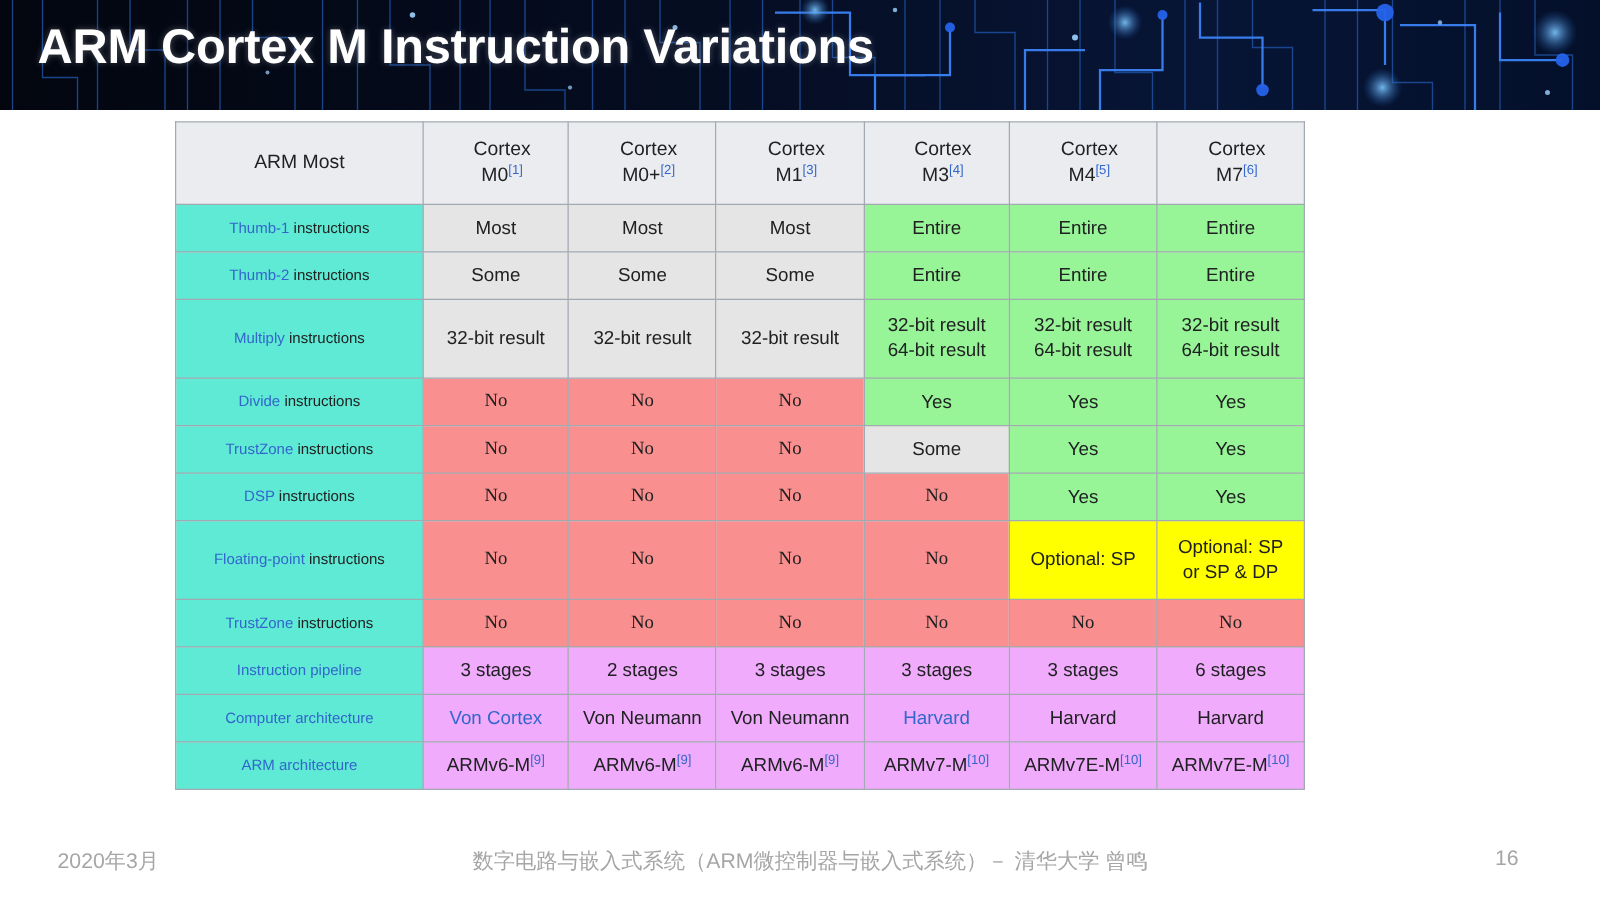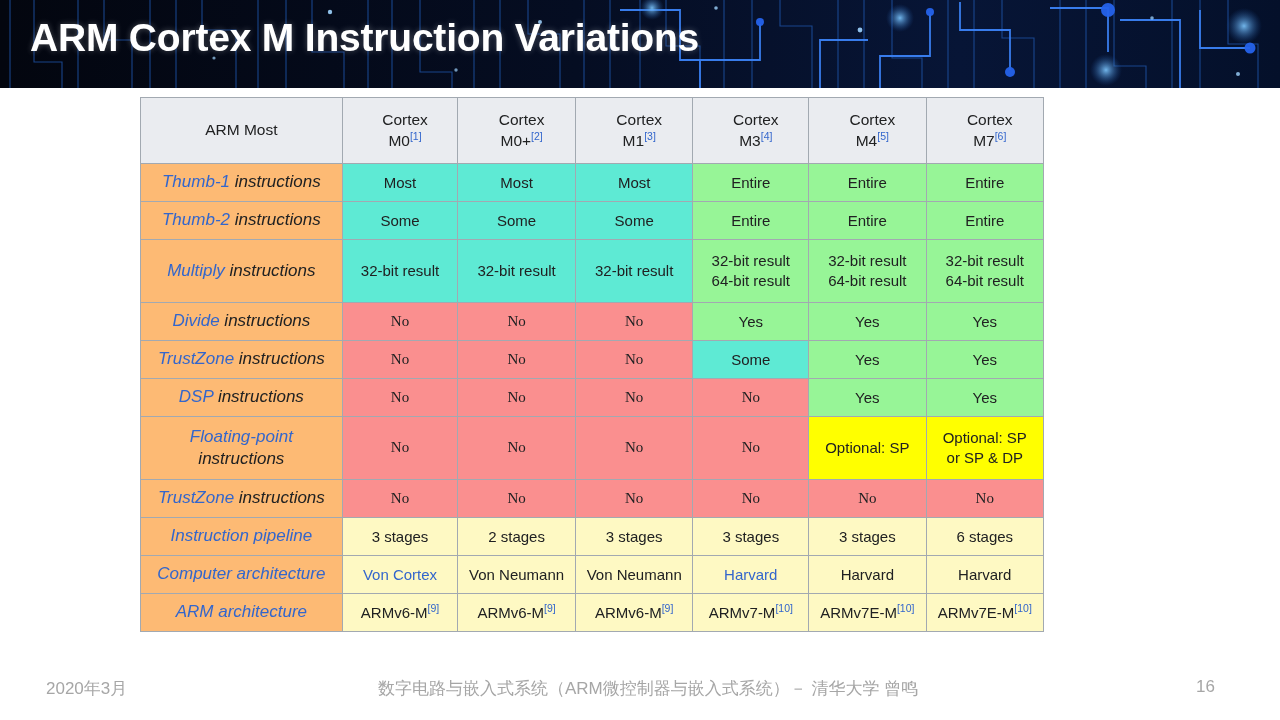--- a/index.html
+++ b/index.html
@@ -46,34 +46,33 @@
     background:#eaecf0;
     font-weight:bold;
     font-size:15.5px;
     height:66px;
   }
   th.hdr.core { width:228px; }
   th.hdr.col  { width:128px;padding-left:16px; }
   td.rowlabel {
     text-align:left;
     padding-left:9px;
-    background:#fdba74;
+    background:#5eead4;
     width:228px;
-    font-size:17px;
-    font-style:italic;
+    font-size:12px;
   }
   td.cell { width:128px; }
   .lnk { color:#3366cc; }
   sup.ref { color:#3366cc; font-size:10.5px; vertical-align:super; line-height:0; }
 
-  .bg-cyan   { background:#5eead4; }
+  .bg-cyan   { background:#e5e5e5; }
   .bg-green  { background:#97f597; }
   .bg-red    { background:#fa8f8f;font-family:Liberation Serif, serif; }
   .bg-yellow { background:#ffff00; }
-  .bg-plain  { background:#fef9c3; }
+  .bg-plain  { background:#f0abfc; }
 
   tr.tall td { height:63px; }
   tr.std  td { height:38px; }
   .twoline span { display:block; }
 
   
   #footer {
     position:absolute; left:0; top:672px; width:1280px; height:32px;
     color:#a6a6a6; font-size:17px;
   }

